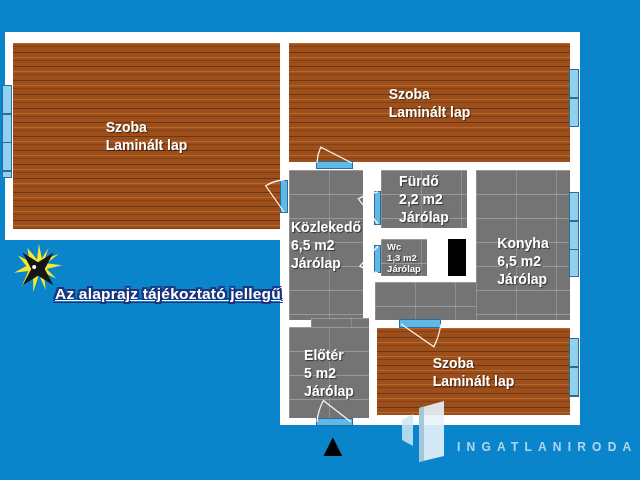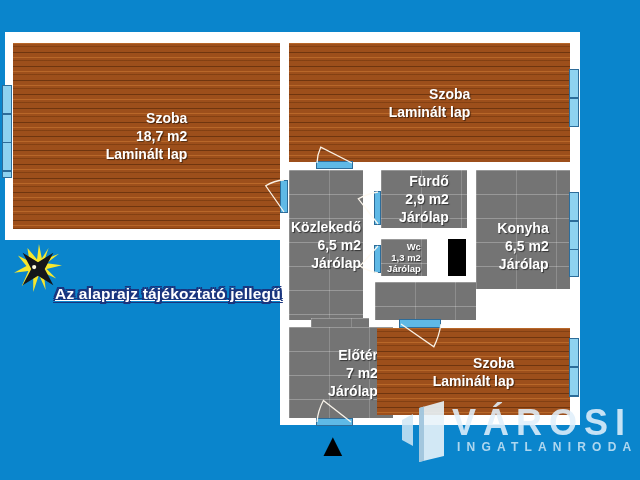--- a/index.html
+++ b/index.html
@@ -10,21 +10,21 @@
   .wood{position:absolute;background-color:#9d4f1b;
     background-image:repeating-linear-gradient(180deg,
       rgba(255,166,77,.28) 0 1px, rgba(0,0,0,0) 1px 3px,
       rgba(90,40,5,.38) 3px 4px, rgba(0,0,0,0) 4px 9px,
       rgba(55,22,0,.45) 9px 10px, rgba(0,0,0,0) 10px 14px);}
   .tile{position:absolute;background-color:#747474;
     background-image:
       repeating-linear-gradient(180deg, rgba(255,255,255,.26) 0 1px, rgba(255,255,255,0) 1px 24px),
       repeating-linear-gradient(90deg, rgba(255,255,255,.18) 0 1px, rgba(255,255,255,0) 1px 40px);}
   .room{display:flex;align-items:center;justify-content:center;}
-  .label{color:#fff;font-weight:bold;font-size:14px;line-height:18px;text-align:right;
+  .label{color:#fff;font-weight:bold;font-size:14px;line-height:18px;text-align:left;
     text-shadow:1px 1px 1px rgba(0,0,0,.55);white-space:nowrap;}
   .label span{display:block;}
   .label.small{font-size:9.5px;line-height:11px;}
   .window{position:absolute;background:#8ed2f0;border:1px solid #2d6c99;box-sizing:border-box;}
   .window.v{background-image:repeating-linear-gradient(180deg, rgba(0,0,0,0) 0 27px, #2d6c99 27px 28.5px);}
   .door{position:absolute;background:#5fb9e6;border:1px solid #2d6c99;box-sizing:border-box;}
   .shaft{position:absolute;background:#000;}
   #arcs{position:absolute;left:0;top:0;z-index:14;pointer-events:none;}
   #disclaimer{position:absolute;left:55px;top:285px;z-index:20;color:#ffffff;font-weight:bold;
     font-size:15.5px;letter-spacing:.2px;
@@ -43,21 +43,20 @@
 
 <div id="stage">
 
   <div class="wallbase" style="left:5px;top:32px;width:575px;height:208px;"></div>
   <div class="wallbase" style="left:280px;top:240px;width:300px;height:185px;"></div>
   <div class="wallbase z10" style="left:375px;top:162px;width:101px;height:120px;"></div>
 
   <div class="wood room z12" style="left:13px;top:43px;width:267px;height:186px;">
     <div class="label">
       <span>Szoba</span>
-      <span>18,7 m2</span>
       <span>Laminált lap</span>
     </div>
   </div>
 
   <div class="wood room z12" style="left:289px;top:43px;width:281px;height:119px;">
     <div class="label">
       <span>Szoba</span>
       <span>Laminált lap</span>
     </div>
   </div>
@@ -66,49 +65,49 @@
     <div class="label">
       <span>Közlekedő</span>
       <span>6,5 m2</span>
       <span>Járólap</span>
     </div>
   </div>
 
   <div class="tile room z12" style="left:381px;top:170px;width:86px;height:58px;">
     <div class="label">
       <span>Fürdő</span>
-      <span>2,9 m2</span>
+      <span>2,2 m2</span>
       <span>Járólap</span>
     </div>
   </div>
 
   <div class="tile room z12" style="left:381px;top:239px;width:46px;height:37px;">
     <div class="label small">
       <span>Wc</span>
       <span>1,3 m2</span>
       <span>Járólap</span>
     </div>
   </div>
   <div class="shaft z13" style="left:448px;top:239px;width:18px;height:37px;"></div>
 
-  <div class="tile room z12" style="left:476px;top:170px;width:94px;height:119px;padding-top:32px;box-sizing:border-box;">
+  <div class="tile room z12" style="left:476px;top:170px;width:94px;height:150px;padding-top:32px;box-sizing:border-box;">
     <div class="label">
       <span>Konyha</span>
       <span>6,5 m2</span>
       <span>Járólap</span>
     </div>
   </div>
 
   <div class="tile z12" style="left:375px;top:282px;width:101px;height:38px;"></div>
   <div class="tile z12" style="left:311px;top:318px;width:58px;height:12px;"></div>
 
-  <div class="tile room z12" style="left:289px;top:327px;width:80px;height:91px;padding-left:24px;">
+  <div class="tile room z12" style="left:289px;top:327px;width:80px;height:91px;">
     <div class="label">
       <span>Előtér</span>
-      <span>7 m2</span>
+      <span>5 m2</span>
       <span>Járólap</span>
     </div>
   </div>
 
   <div class="wood room z12" style="left:377px;top:328px;width:193px;height:87px;">
     <div class="label">
       <span>Szoba</span>
       <span>Laminált lap</span>
     </div>
   </div>
@@ -144,17 +143,16 @@
   <div id="disclaimer">Az alaprajz tájékoztató jellegű</div>
 
   <div id="north">▲</div>
 
   <div id="logo" style="width:240px;height:70px;">
     <svg class="abs" style="left:0;top:2px;" width="48" height="66" viewBox="0 0 48 66">
       <polygon points="2,22 13,16 13,48 2,42" fill="rgba(207,230,244,.85)"></polygon>
       <polygon points="19,10 44,3 44,58 19,64" fill="rgba(232,243,250,.9)"></polygon>
       <polygon points="19,10 24,8.6 24,62.7 19,64" fill="rgba(157,195,220,.9)"></polygon>
     </svg>
-    <div id="brand">VÁROSI</div>
     <div id="tagline">INGATLANIRODA</div>
   </div>
 
 </div>
 
 </body></html>

